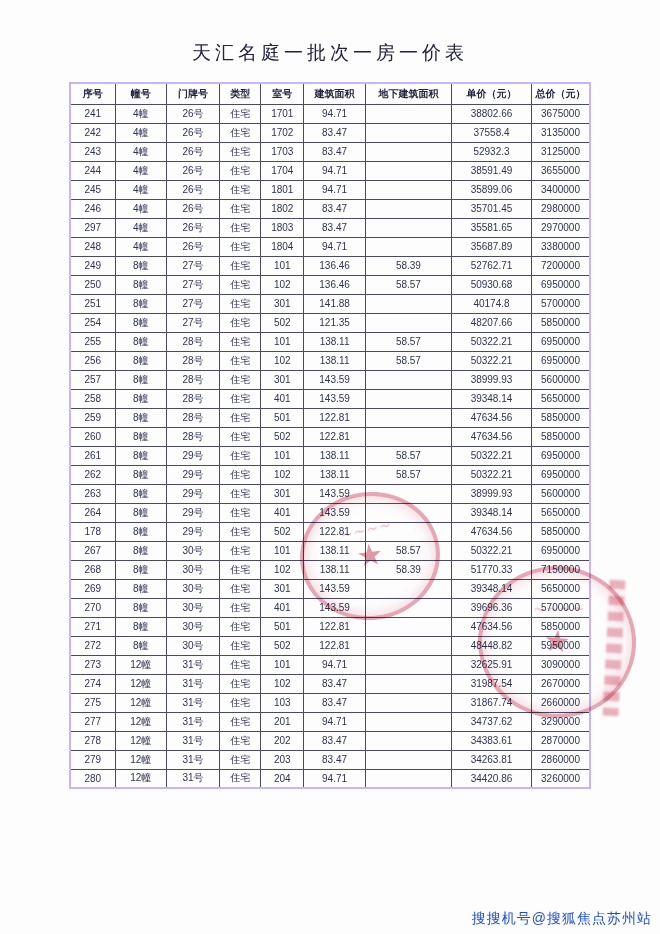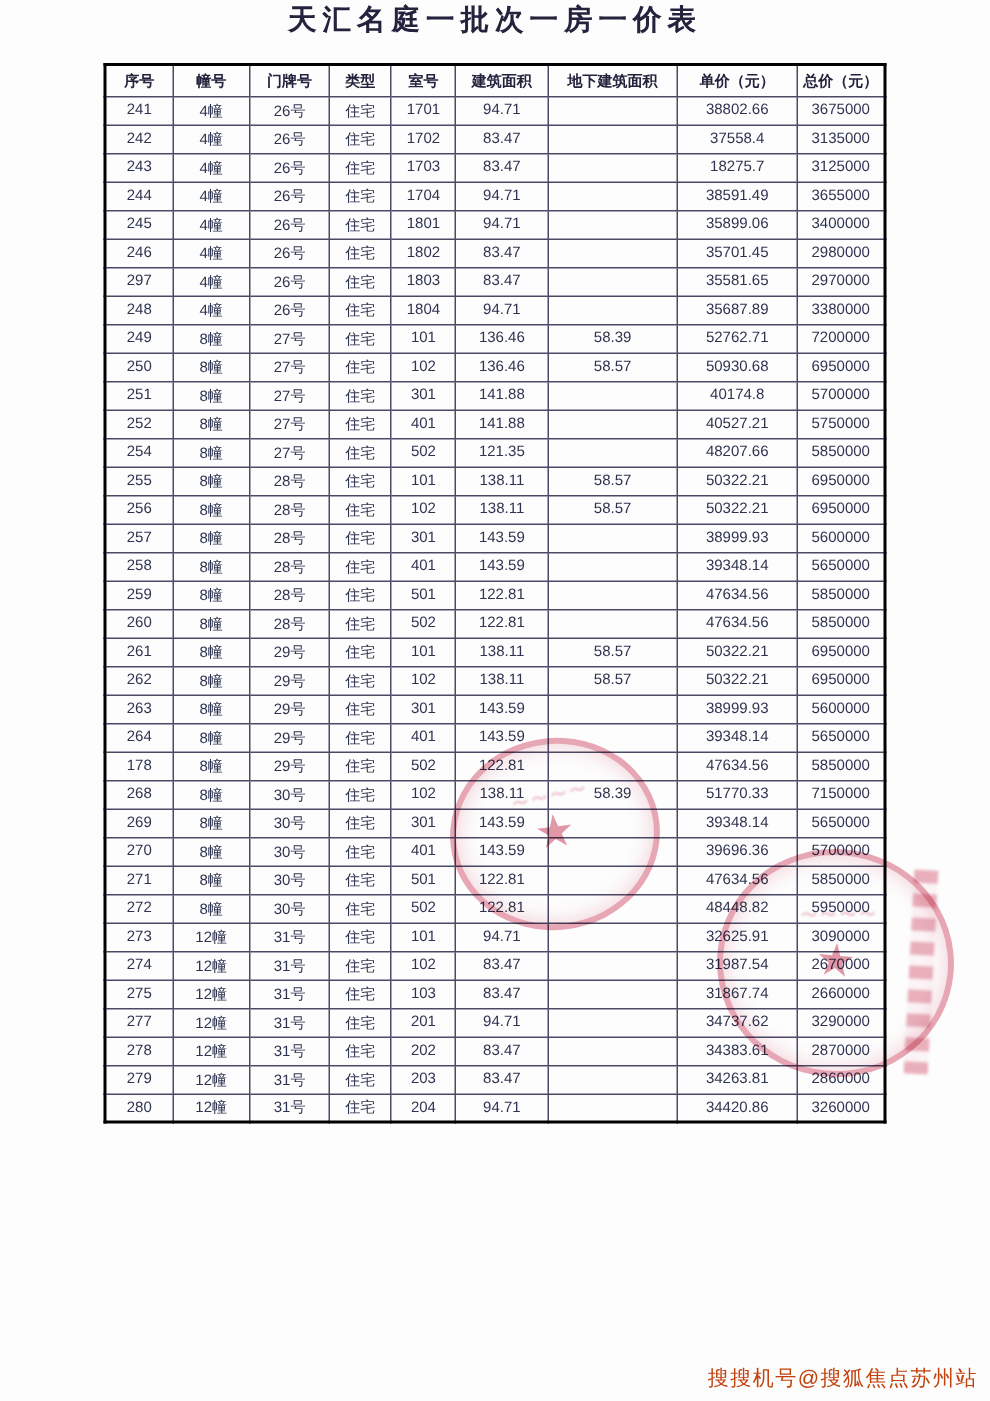--- a/index.html
+++ b/index.html
@@ -1,22 +1,22 @@
 <!DOCTYPE html>
 <html><head>
 <meta charset="utf-8">
 <style>
   * { margin:0; padding:0; box-sizing:border-box; }
   html,body { width:660px; height:934px; background:#ffffff; overflow:hidden;
     font-family:"Liberation Sans","DejaVu Sans",sans-serif; }
   .page { position:relative; width:660px; height:934px; background:#fdfdfd; }
-  .title { text-align:center; font-size:19px; font-weight:bold;
+  .title { text-align:center; padding-top:40px; font-size:19px; font-weight:normal;
     letter-spacing:4px; color:#23233d; font-family:"Liberation Serif","DejaVu Serif",serif; }
   table.price-table { border-collapse:collapse; margin:16px auto 0 auto; width:522px;
-    table-layout:fixed; border:2px solid #000000; }
+    table-layout:fixed; border:2px solid #c4b5fd; }
   table.price-table th, table.price-table td {
     border:1px solid #4a4a66; text-align:center; vertical-align:middle;
     font-size:10px; color:#2e3350; height:19px; padding:0 1px;
     overflow:hidden; white-space:nowrap; }
   table.price-table th { font-weight:bold; font-size:10px; color:#23233d; height:21px; }
   th:nth-child(1){width:44px;} th:nth-child(2){width:50px;}
   th:nth-child(3){width:52px;} th:nth-child(4){width:40px;}
   th:nth-child(5){width:42px;} th:nth-child(6){width:60px;}
   th:nth-child(7){width:84px;} th:nth-child(8){width:78px;}
   th:nth-child(9){width:57px;}
@@ -30,21 +30,21 @@
   .stamp-text { position:absolute; left:50%; top:24%; transform:translateX(-50%) rotate(-6deg);
     color:rgba(200,50,80,0.38); font-size:11px; letter-spacing:2px; white-space:nowrap;
     filter:blur(0.6px); }
   .stamp1 { left:300px; top:492px; width:140px; height:128px; transform:rotate(-7deg); }
   .stamp2 { left:478px; top:566px; width:158px; height:152px; transform:rotate(5deg); }
   .seal-marks { position:absolute; left:606px; top:580px; width:16px; height:136px;
     background:repeating-linear-gradient(180deg,
       rgba(205,60,90,0.40) 0 9px, rgba(205,60,90,0.05) 9px 16px);
     filter:blur(1px); transform:rotate(3deg); mix-blend-mode:multiply; }
   .watermark { position:absolute; right:8px; bottom:6px; font-size:14px;
-    color:#c2410c; letter-spacing:1px; }
+    color:#1d4ed8; letter-spacing:1px; }
 </style>
 </head>
 <body>
 
 <div class="page">
 
   <div class="title">天汇名庭一批次一房一价表</div>
 
   <table class="price-table">
     <thead>
@@ -84,21 +84,21 @@
           <td>3135000</td>
         </tr>
         <tr>
           <td>243</td>
           <td>4幢</td>
           <td>26号</td>
           <td>住宅</td>
           <td>1703</td>
           <td>83.47</td>
           <td></td>
-          <td>18275.7</td>
+          <td>52932.3</td>
           <td>3125000</td>
         </tr>
         <tr>
           <td>244</td>
           <td>4幢</td>
           <td>26号</td>
           <td>住宅</td>
           <td>1704</td>
           <td>94.71</td>
           <td></td>
@@ -176,31 +176,20 @@
           <td>8幢</td>
           <td>27号</td>
           <td>住宅</td>
           <td>301</td>
           <td>141.88</td>
           <td></td>
           <td>40174.8</td>
           <td>5700000</td>
         </tr>
         <tr>
-          <td>252</td>
-          <td>8幢</td>
-          <td>27号</td>
-          <td>住宅</td>
-          <td>401</td>
-          <td>141.88</td>
-          <td></td>
-          <td>40527.21</td>
-          <td>5750000</td>
-        </tr>
-        <tr>
           <td>254</td>
           <td>8幢</td>
           <td>27号</td>
           <td>住宅</td>
           <td>502</td>
           <td>121.35</td>
           <td></td>
           <td>48207.66</td>
           <td>5850000</td>
         </tr>
@@ -317,20 +306,31 @@
         <tr>
           <td>178</td>
           <td>8幢</td>
           <td>29号</td>
           <td>住宅</td>
           <td>502</td>
           <td>122.81</td>
           <td></td>
           <td>47634.56</td>
           <td>5850000</td>
+        </tr>
+        <tr>
+          <td>267</td>
+          <td>8幢</td>
+          <td>30号</td>
+          <td>住宅</td>
+          <td>101</td>
+          <td>138.11</td>
+          <td>58.57</td>
+          <td>50322.21</td>
+          <td>6950000</td>
         </tr>
         <tr>
           <td>268</td>
           <td>8幢</td>
           <td>30号</td>
           <td>住宅</td>
           <td>102</td>
           <td>138.11</td>
           <td>58.39</td>
           <td>51770.33</td>

